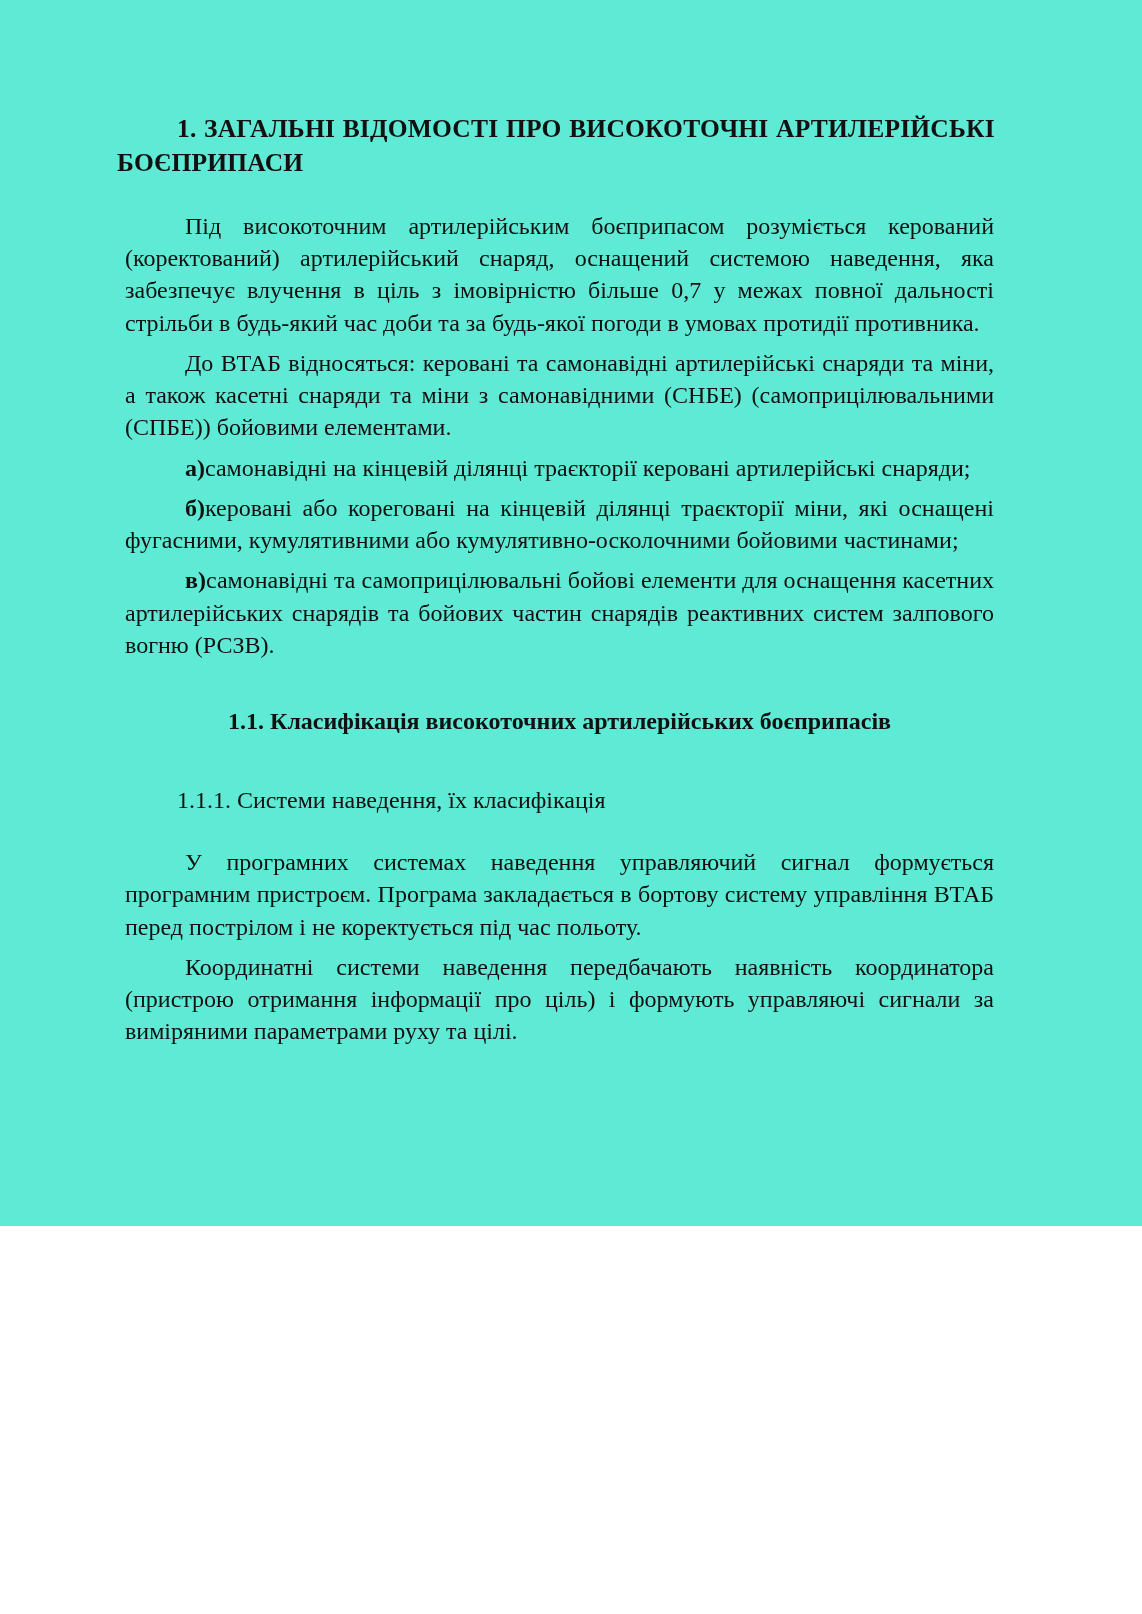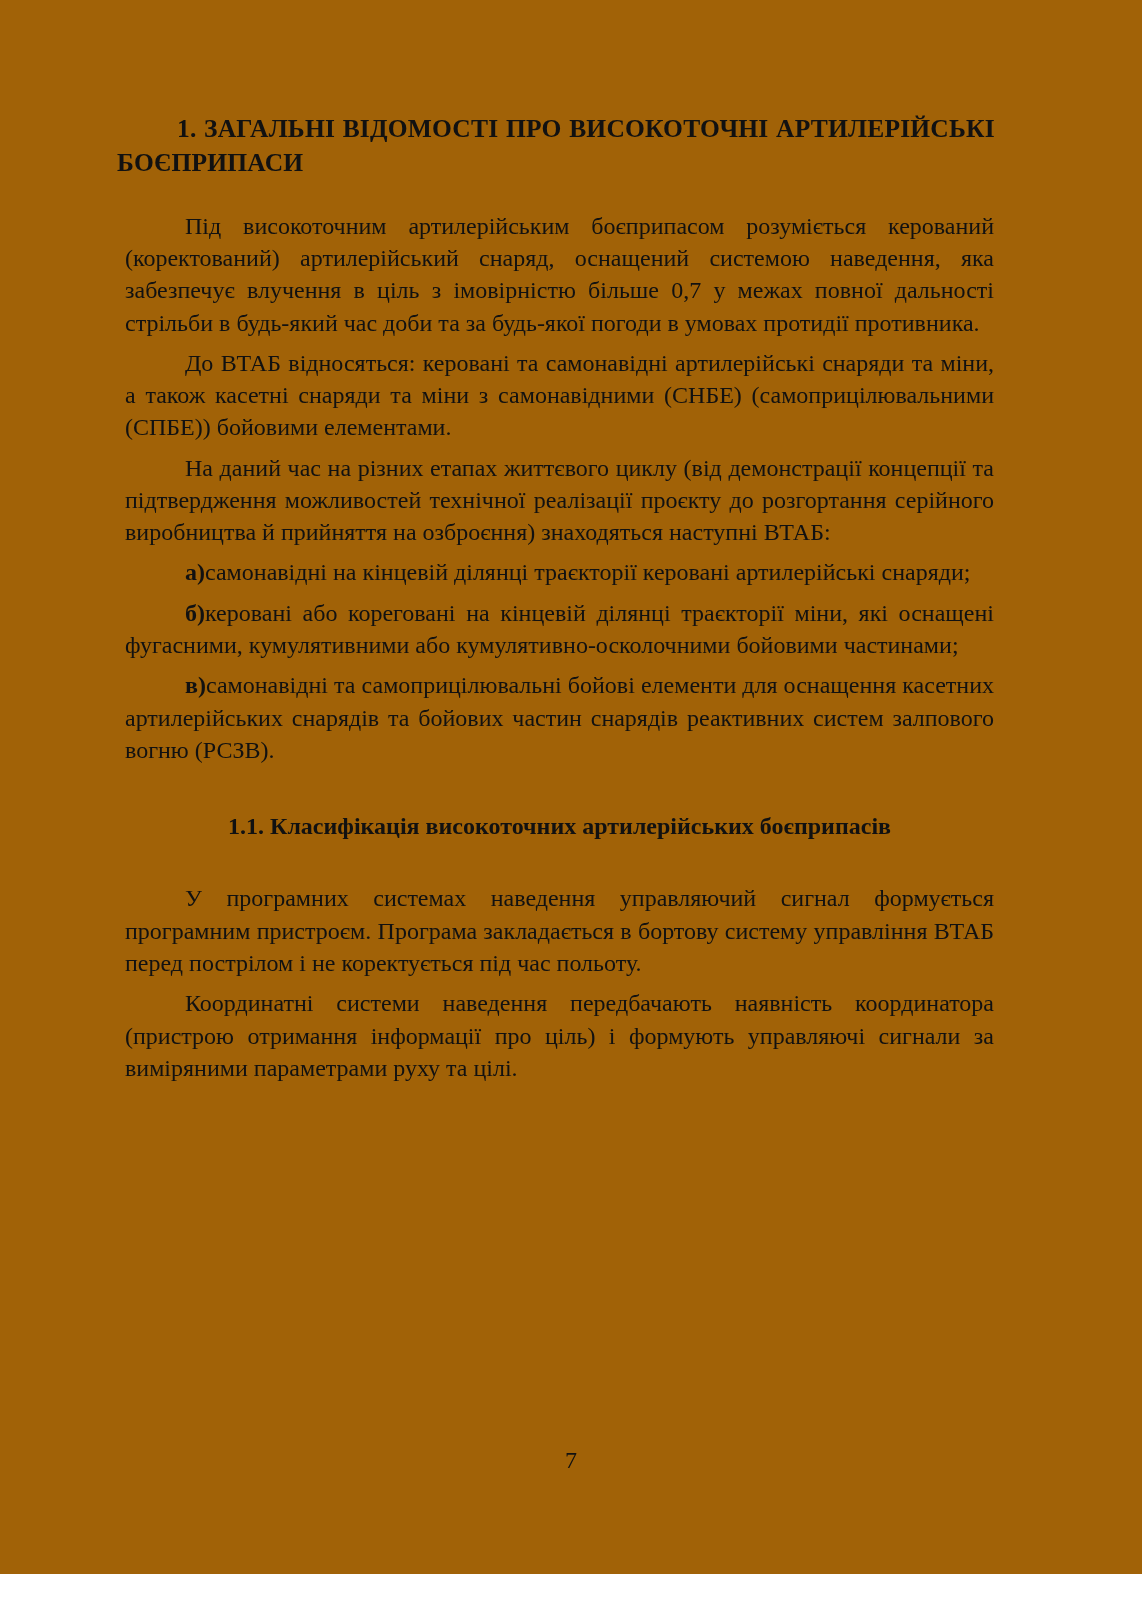--- a/index.html
+++ b/index.html
@@ -8,22 +8,22 @@
     padding: 0;
     background: #ffffff;
   }
   body {
     font-family: "Liberation Serif", "DejaVu Serif", serif;
     color: #111111;
   }
   .page {
     position: relative;
     width: 1142px;
-    height: 1574px;
-    background: #a16207;
+    height: 1226px;
+    background: #5eead4;
     margin: 0 auto;
     overflow: hidden;
     box-sizing: border-box;
   }
   .content {
     position: absolute;
     left: 117px;
     top: 112px;
     width: 885px;
   }
@@ -83,31 +83,31 @@
 <div class="page">
 
   <div class="content">
 
     <h1 class="h1">1. ЗАГАЛЬНІ ВІДОМОСТІ ПРО ВИСОКОТОЧНІ АРТИЛЕРІЙСЬКІ БОЄПРИПАСИ</h1>
 
     <p class="para">Під високоточним артилерійським боєприпасом розуміється керований (коректований) артилерійський снаряд, оснащений системою наведення, яка забезпечує влучення в ціль з імовірністю більше 0,7 у межах повної дальності стрільби в будь-який час доби та за будь-якої погоди в умовах протидії противника.</p>
 
     <p class="para">До ВТАБ відносяться: керовані та самонавідні артилерійські снаряди та міни, а також касетні снаряди та міни з самонавідними (СНБЕ) (самоприцілювальними (СПБЕ)) бойовими елементами.</p>
 
-    <p class="para">На даний час на різних етапах життєвого циклу (від демонстрації концепції та підтвердження можливостей технічної реалізації проєкту до розгортання серійного виробництва й прийняття на озброєння) знаходяться наступні ВТАБ:</p>
 
     <p class="para"><span class="marker">а)</span><span>самонавідні на кінцевій ділянці траєкторії керовані артилерійські снаряди;</span></p>
 
     <p class="para"><span class="marker">б)</span><span>керовані або кореговані на кінцевій ділянці траєкторії міни, які оснащені фугасними, кумулятивними або кумулятивно-осколочними бойовими частинами;</span></p>
 
     <p class="para"><span class="marker">в)</span><span>самонавідні та самоприцілювальні бойові елементи для оснащення касетних артилерійських снарядів та бойових частин снарядів реактивних систем залпового вогню (РСЗВ).</span></p>
 
     <h2 class="h2">1.1. Класифікація високоточних артилерійських боєприпасів</h2>
 
 
+    <h3 class="h3">1.1.1. Системи наведення, їх класифікація</h3>
 
 
     <p class="para">У програмних системах наведення управляючий сигнал формується програмним пристроєм. Програма закладається в бортову систему управління ВТАБ перед пострілом і не коректується під час польоту.</p>
 
     <p class="para">Координатні системи наведення передбачають наявність координатора (пристрою отримання інформації про ціль) і формують управляючі сигнали за виміряними параметрами руху та цілі.</p>
 
   </div>
 
   <div class="page-number">7</div>
 

